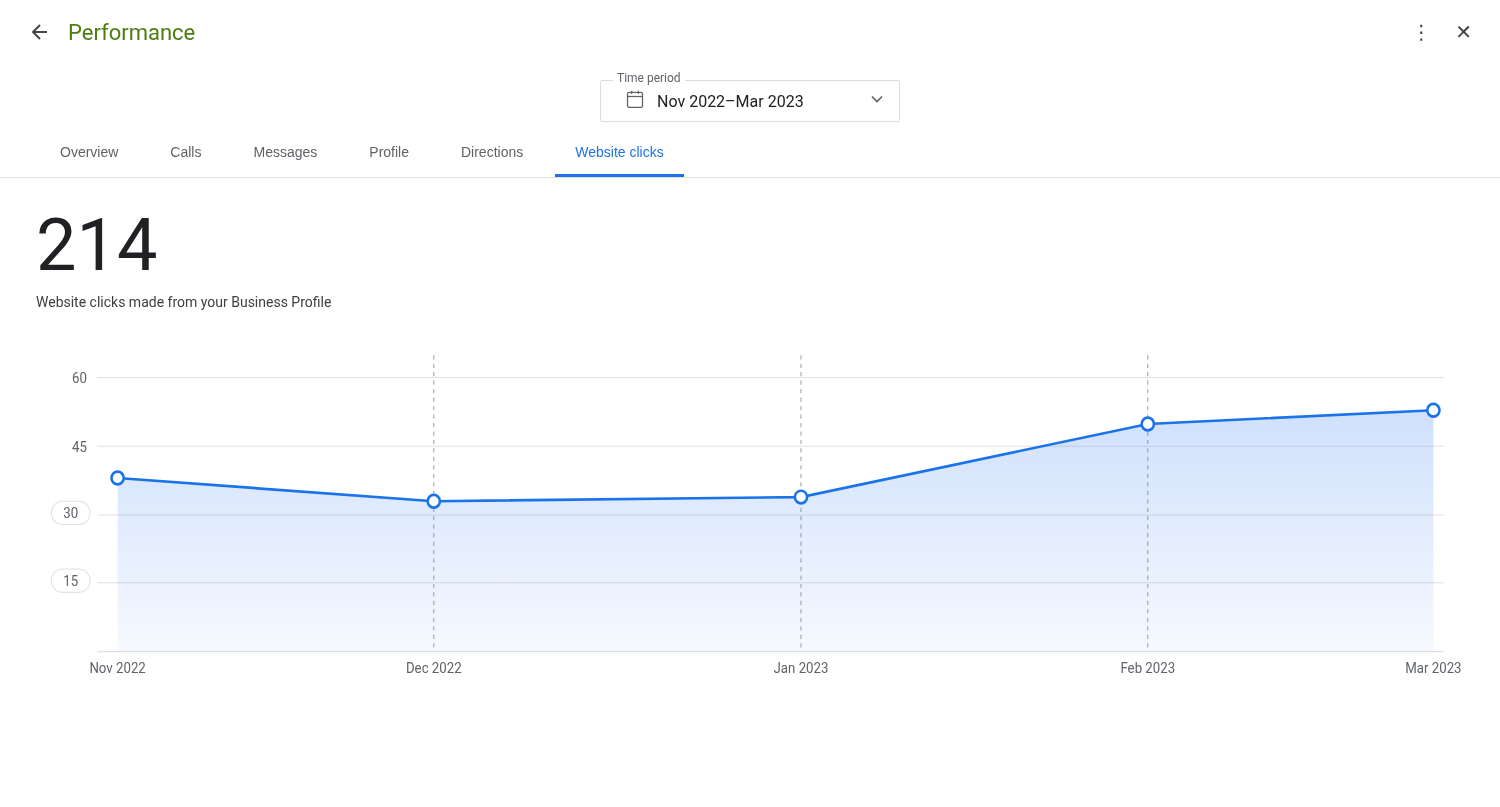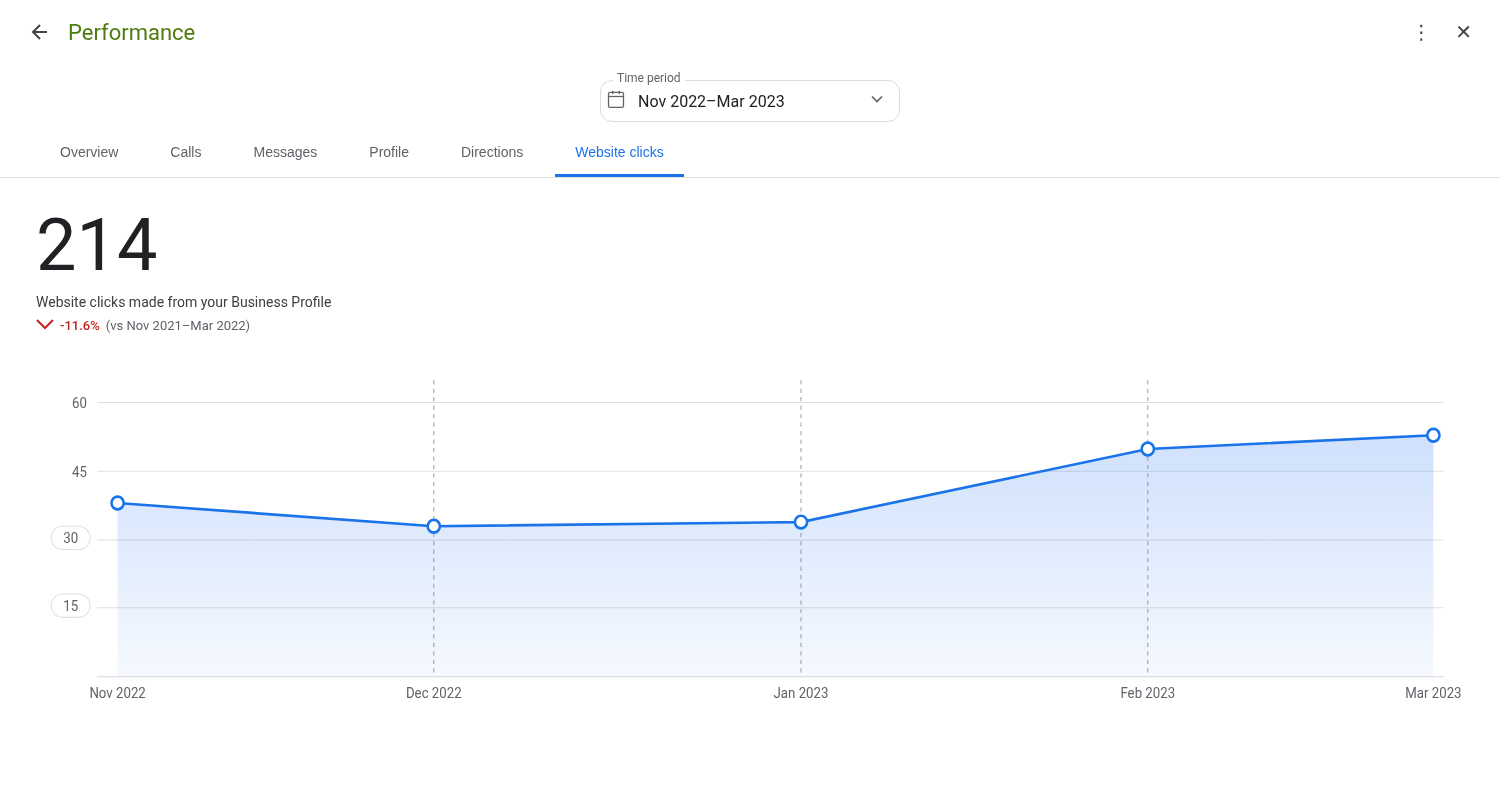--- a/index.html
+++ b/index.html
@@ -44,22 +44,22 @@
     }
 
     .time-period-container {
       display: flex;
       justify-content: center;
       padding: 16px 0 8px;
     }
     .time-period-select {
       position: relative;
       border: 1px solid #dadce0;
-      border-radius: 12px;
-      padding: 8px 48px 8px 5px;
+      border-radius: 2px;
+      padding: 8px 48px 8px 24px;
       display: flex;
       align-items: center;
       cursor: pointer;
       min-width: 300px;
       background: #fff;
     }
     .time-period-label {
       position: absolute;
       top: -10px;
       left: 12px;
@@ -175,29 +175,20 @@
   <button class="tab">Calls</button>
   <button class="tab">Messages</button>
   <button class="tab">Profile</button>
   <button class="tab">Directions</button>
   <button class="tab active">Website clicks</button>
 </div>
 
 <div class="content">
   <div class="metric-value">214</div>
   <div class="metric-description">Website clicks made from your Business Profile</div>
-  <div class="metric-change">
-    <span class="change-arrow">
-      <svg width="18" height="14" viewBox="0 0 18 14">
-        <polyline points="1,3 9,11 17,3" fill="none" stroke="#c5221f" stroke-width="2"></polyline>
-      </svg>
-    </span>
-    <span class="change-negative">-11.6%</span>
-    <span>(vs Nov 2021–Mar 2022)</span>
-  </div>
 
   <div class="chart-container">
     <svg class="chart" viewBox="0 0 1400 340" preserveAspectRatio="none">
       <defs>
         <linearGradient id="areaGradient" x1="0" y1="0" x2="0" y2="1">
           <stop offset="0%" stop-color="#4285f4" stop-opacity="0.25"></stop>
           <stop offset="100%" stop-color="#4285f4" stop-opacity="0.05"></stop>
         </linearGradient>
       </defs>
 

